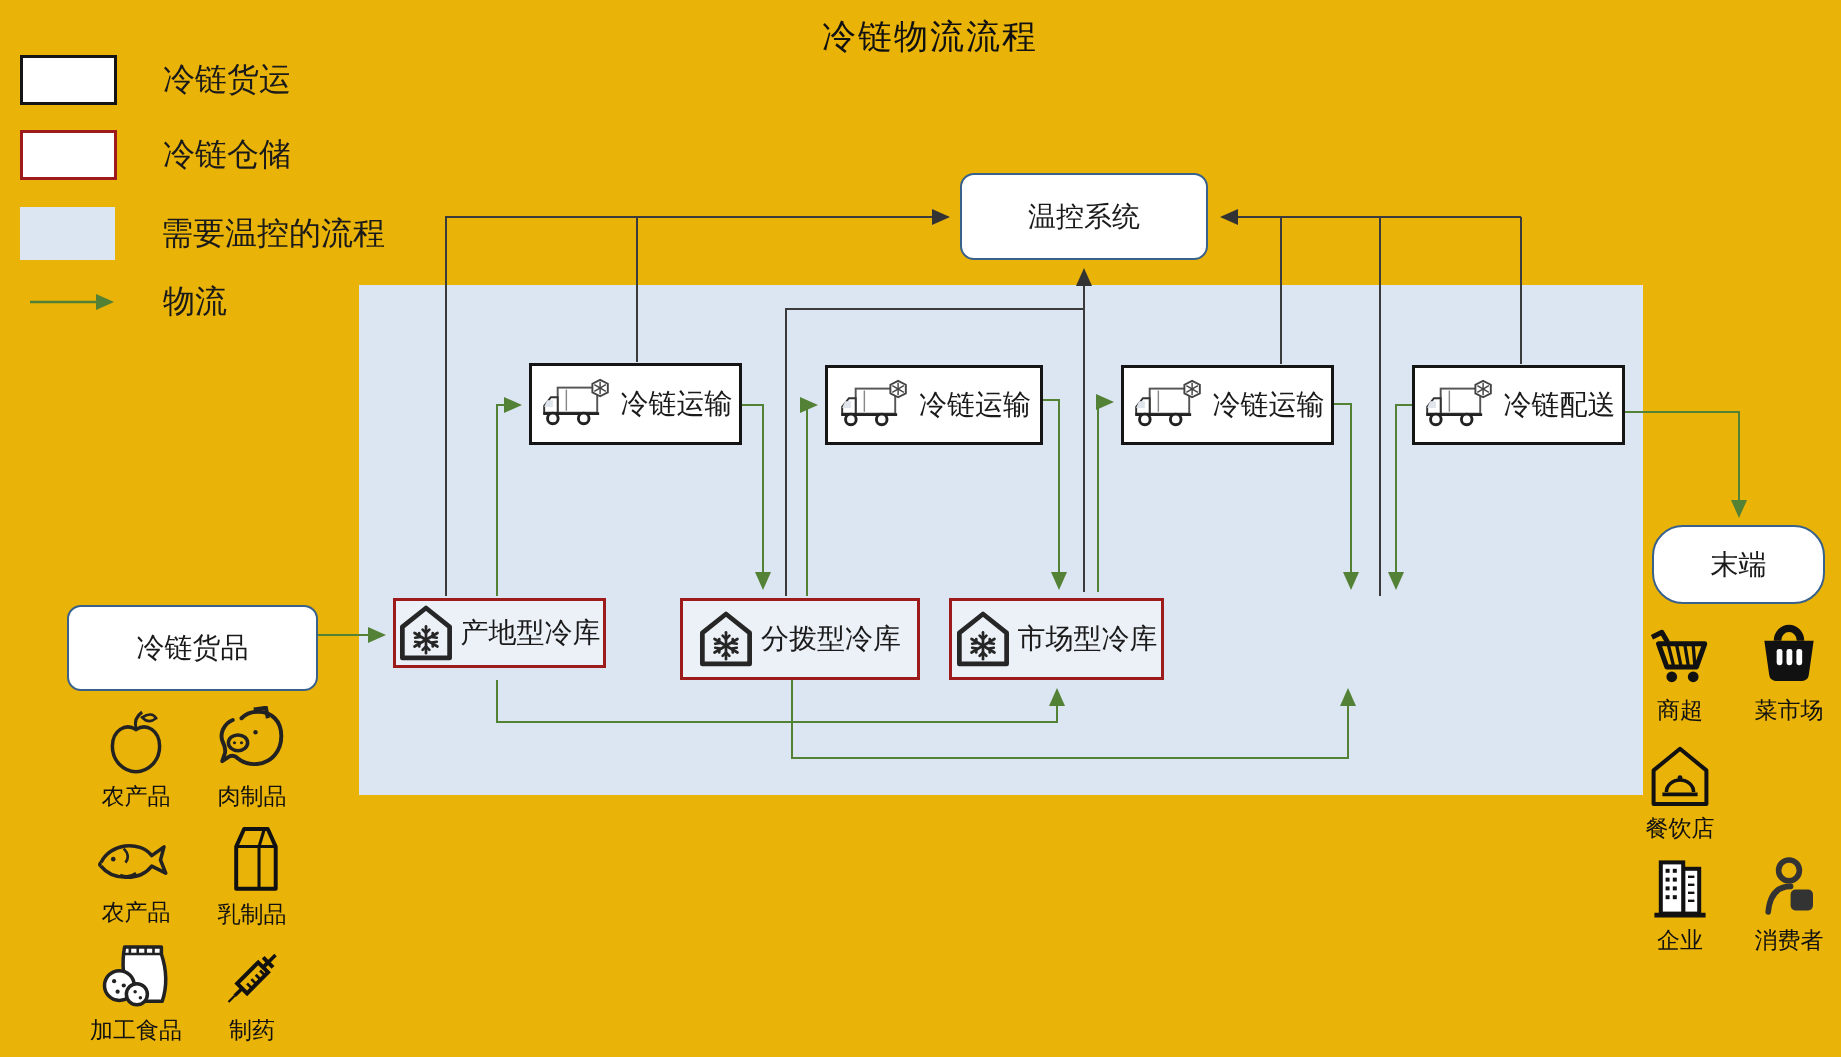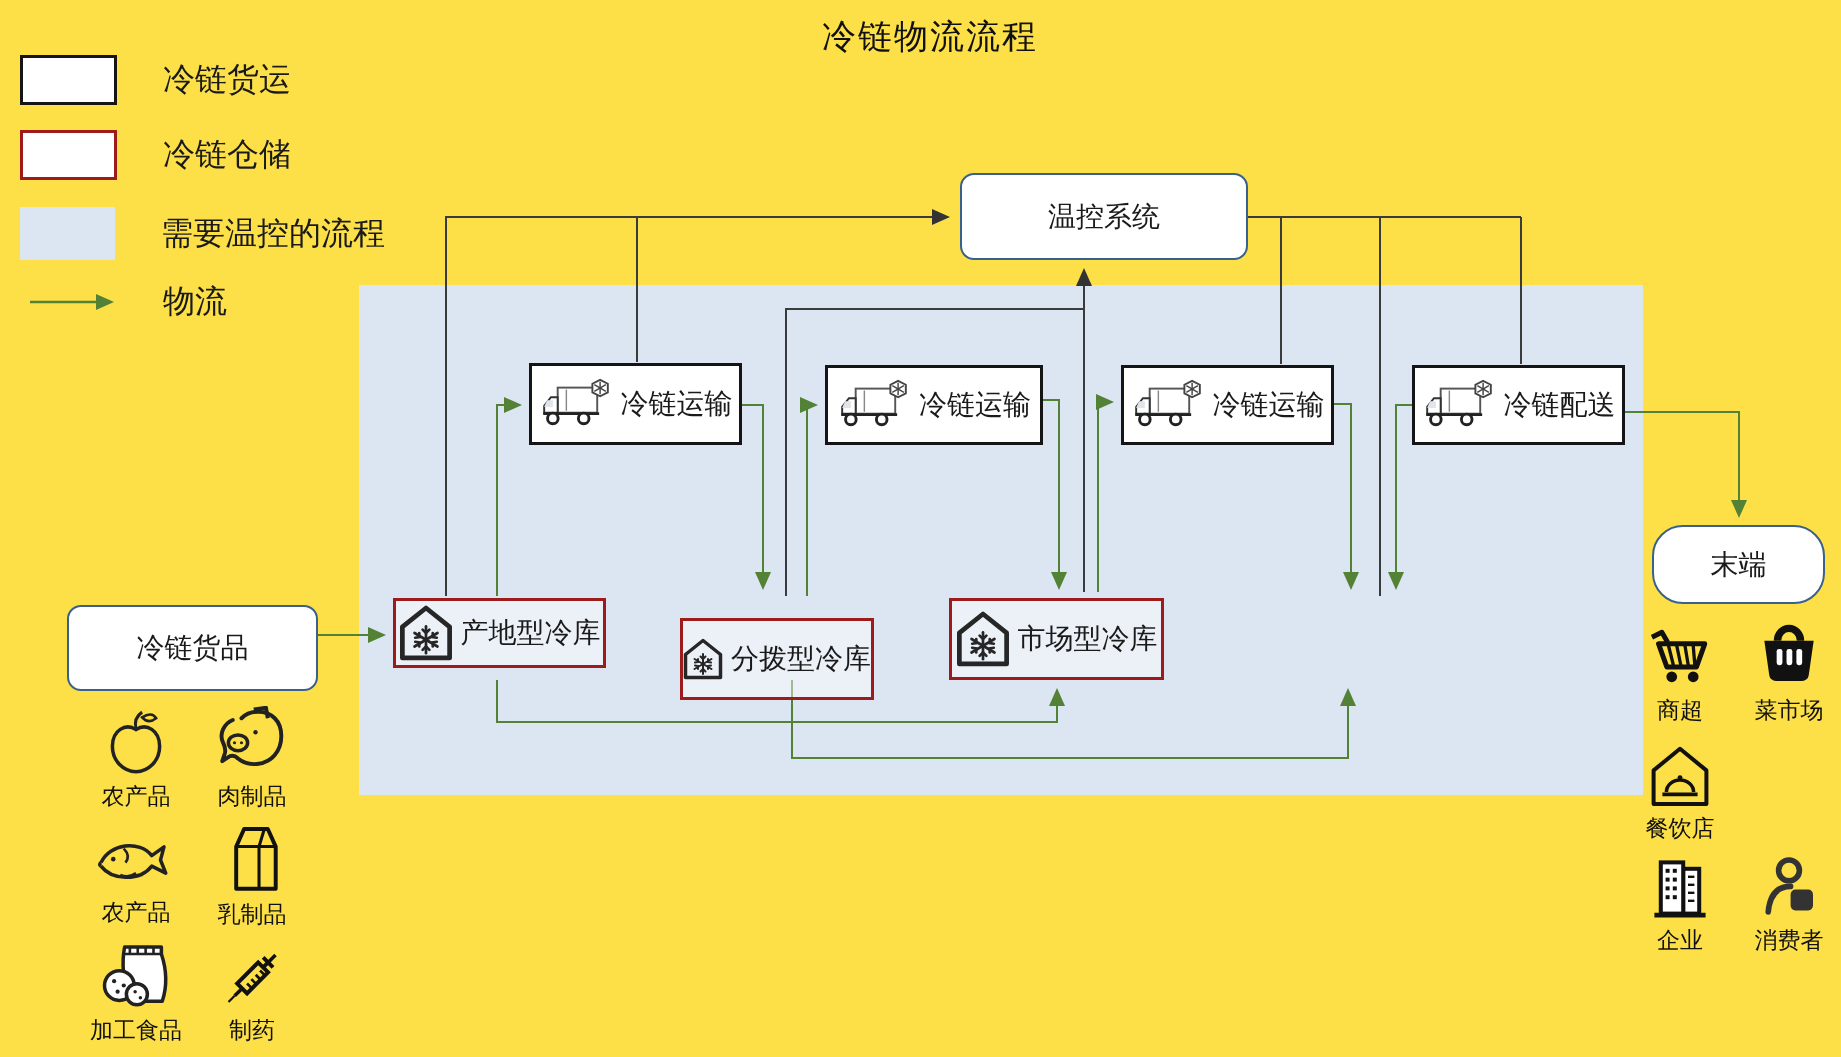--- a/index.html
+++ b/index.html
@@ -1,17 +1,17 @@
 <!DOCTYPE html>
 <html><head>
 <meta charset="utf-8">
 <style>
   html,body{margin:0;padding:0;background:#fff;}
   body{font-family:"Liberation Sans", sans-serif;color:#1a1a1a;}
-  .canvas{position:relative;width:1841px;height:1057px;background:#fde047;overflow:hidden;}
+  .canvas{position:relative;width:1841px;height:1057px;background:#eab308;overflow:hidden;}
   .title{position:absolute;left:530px;top:14px;width:800px;text-align:center;
          font-size:34px;letter-spacing:2px;color:#111;}
   
   .temp-zone{position:absolute;left:359px;top:285px;width:1284px;height:510px;background:#dce6f2;}
   
   svg.wires{position:absolute;left:0;top:0;z-index:2;pointer-events:none;}
   
   .node{position:absolute;display:flex;align-items:center;justify-content:center;
         gap:8px;background:#fff;box-sizing:border-box;z-index:3;font-size:28px;}
   .freight{border:3px solid #151515;}
@@ -90,21 +90,21 @@
     <polyline points="1043,400 1059,400 1059,588" marker-end="url(#mg)"></polyline>
     <polyline points="1098,592 1098,402 1112,402" marker-end="url(#mg)"></polyline>
     <polyline points="1334,404 1351,404 1351,588" marker-end="url(#mg)"></polyline>
     <polyline points="1412,405 1396,405 1396,588" marker-end="url(#mg)"></polyline>
     <polyline points="1625,412 1739,412 1739,516" marker-end="url(#mg)"></polyline>
     <polyline points="497,680 497,722 1057,722 1057,690" marker-end="url(#mg)"></polyline>
     <polyline points="792,680 792,758 1348,758 1348,690" marker-end="url(#mg)"></polyline>
   </g>
 </svg>
 
-<div class="node rounded" style="left:960px;top:173px;width:288px;height:87px;">
+<div class="node rounded" style="left:960px;top:173px;width:248px;height:87px;">
   <span class="lbl">温控系统</span>
 </div>
 
 <div class="node rounded" style="left:67px;top:592px;width:251px;height:86px;margin-top:13px;">
   <span class="lbl">冷链货品</span>
 </div>
 
 <div class="node rounded" style="left:1652px;top:525px;width:173px;height:79px;border-radius:31px;">
   <span class="lbl">末端</span>
 </div>
@@ -196,21 +196,21 @@
       <path d="M35,37 L40,42 L45,37" fill="none"></path>
           <path d="M35,67 L40,62 L45,67" fill="none"></path>
       <path d="M24,49 L30,48 L30,42" fill="none"></path>
           <path d="M56,55 L50,56 L50,62" fill="none"></path>
       <path d="M56,49 L50,48 L50,42" fill="none"></path>
           <path d="M24,55 L30,56 L30,62" fill="none"></path>
     </g>
   </svg>
   <span class="lbl">产地型冷库</span>
 </div>
-<div class="node storage" style="left:680px;top:598px;width:194px;height:82px;margin-top:20px;">
+<div class="node storage" style="left:680px;top:598px;width:240px;height:82px;">
   <svg class="ic" width="54" height="58" viewBox="0 0 80 84">
     <path d="M40,5 L75,33 V79 H5 V33 Z" fill="none" stroke="#262626" stroke-width="7" stroke-linejoin="round"></path>
     <g stroke="#262626" stroke-width="4" stroke-linecap="round">
       <line x1="40" y1="32" x2="40" y2="72"></line>
           <line x1="23" y1="42" x2="57" y2="62"></line>
           <line x1="57" y1="42" x2="23" y2="62"></line>
       <path d="M35,37 L40,42 L45,37" fill="none"></path>
           <path d="M35,67 L40,62 L45,67" fill="none"></path>
       <path d="M24,49 L30,48 L30,42" fill="none"></path>
           <path d="M56,55 L50,56 L50,62" fill="none"></path>

